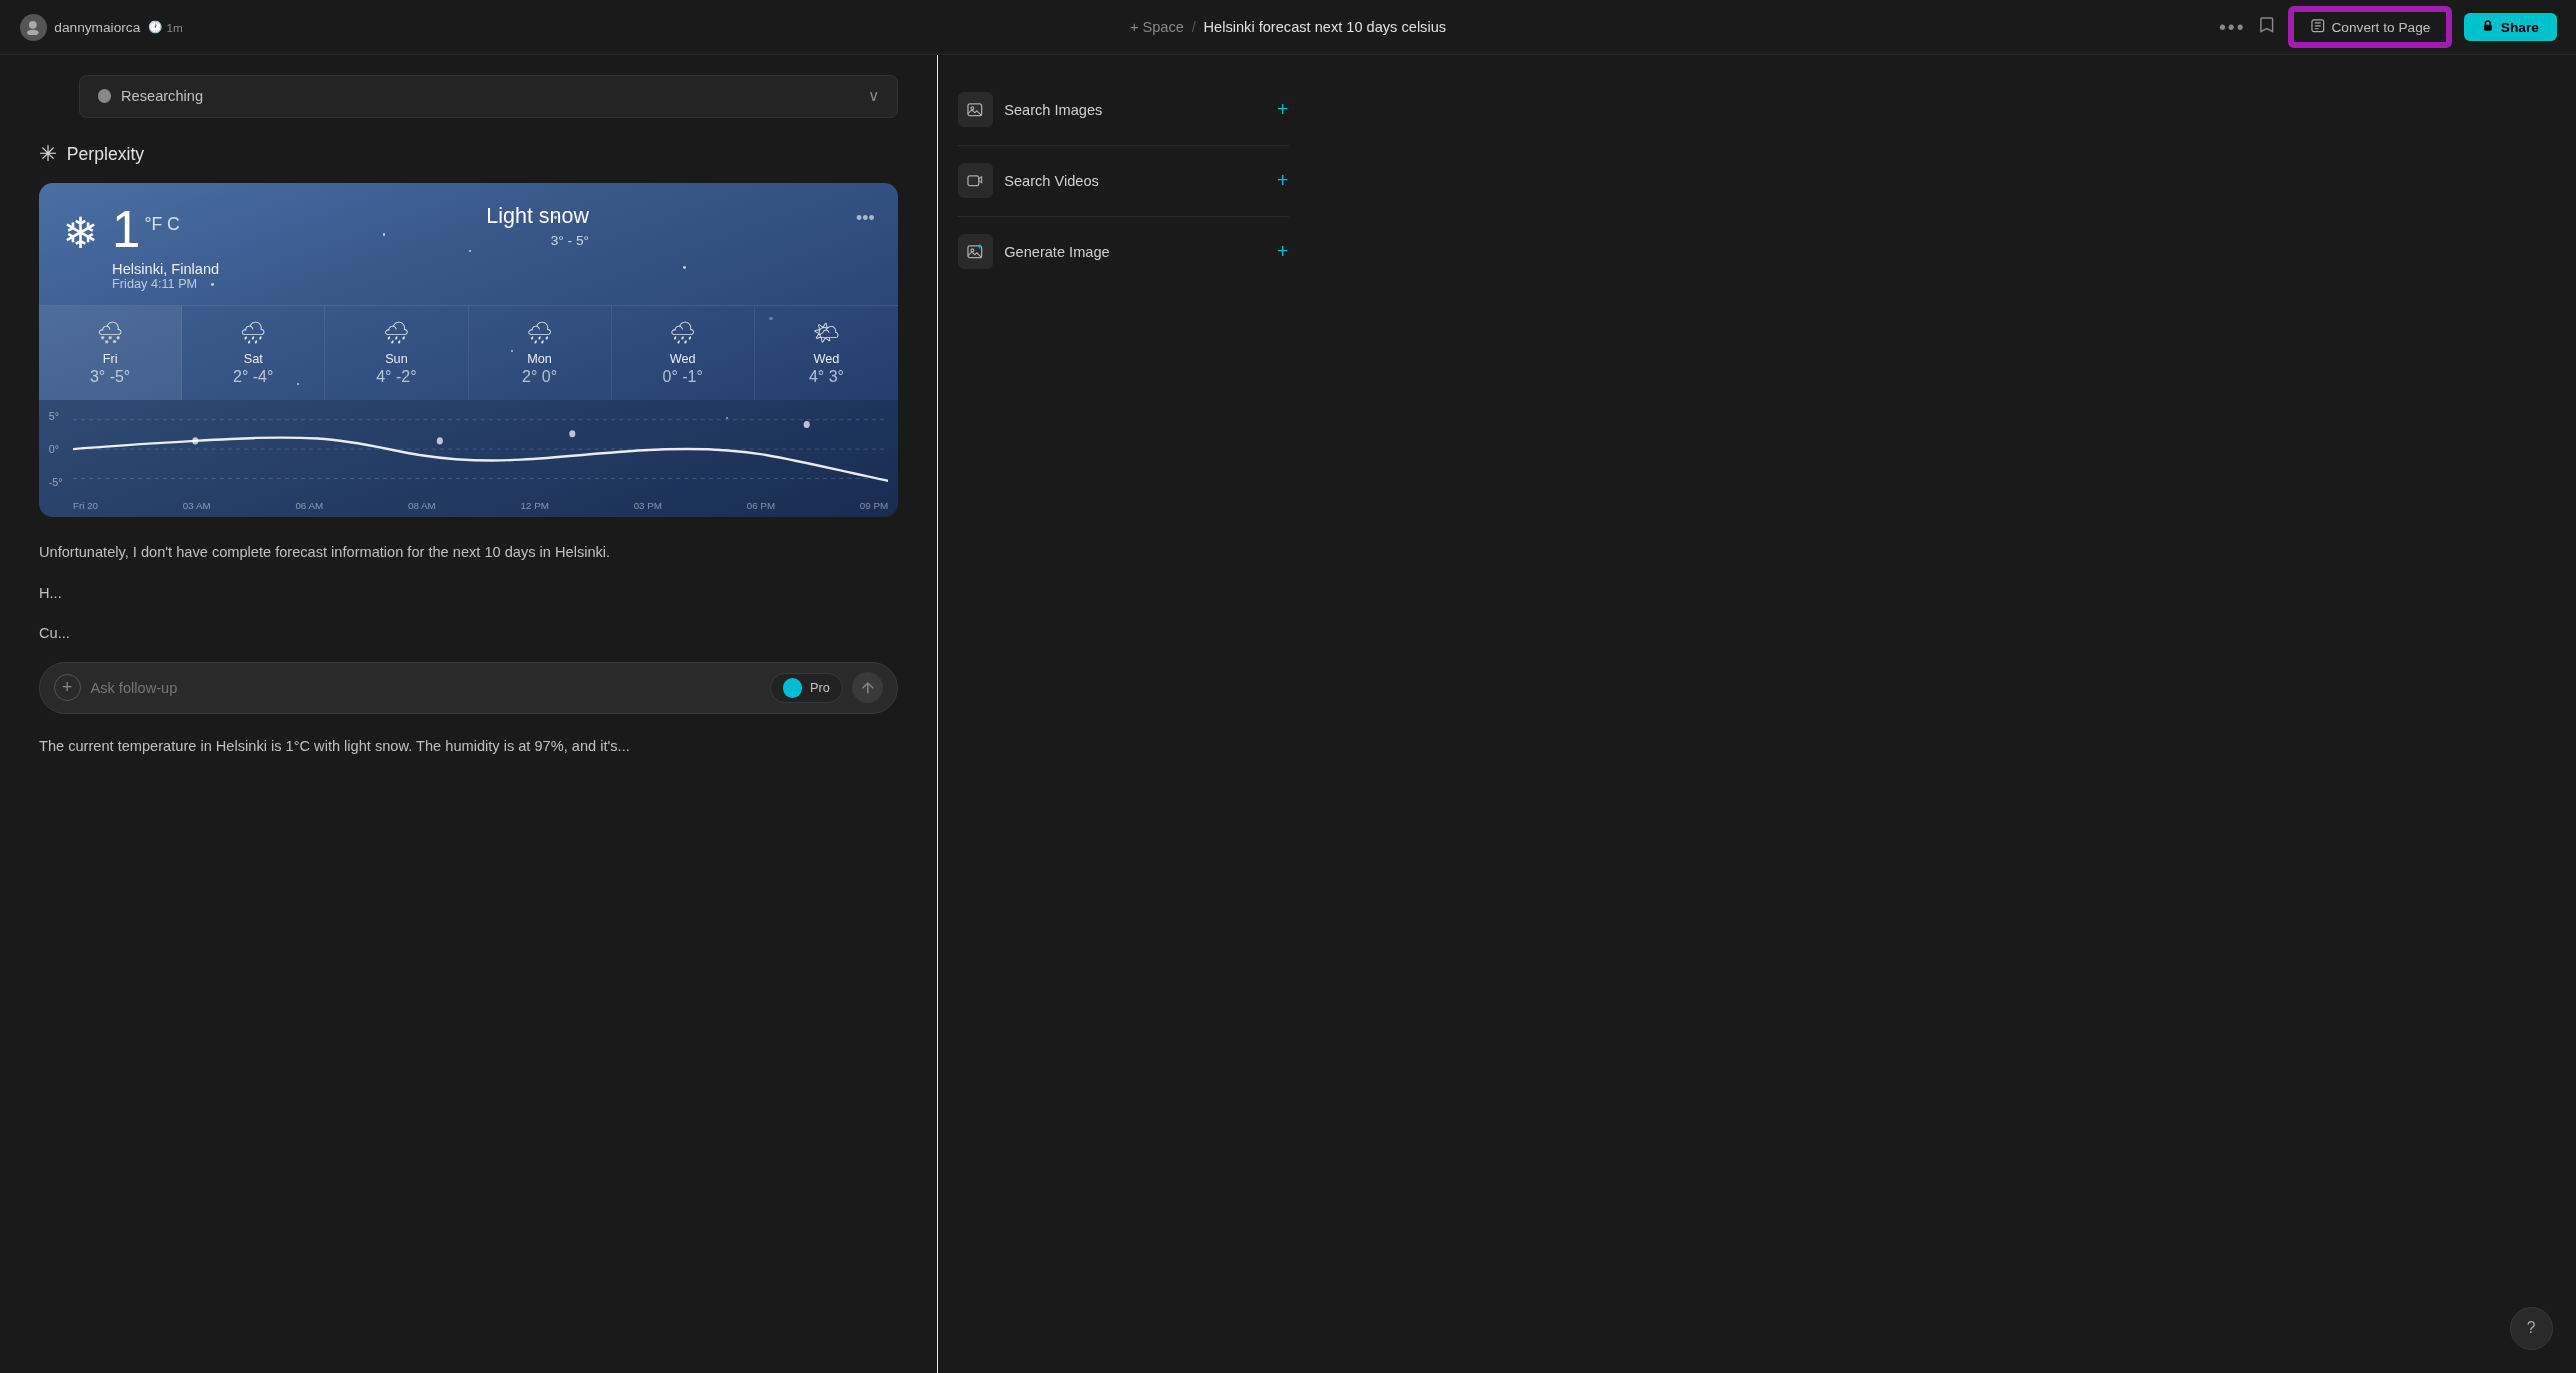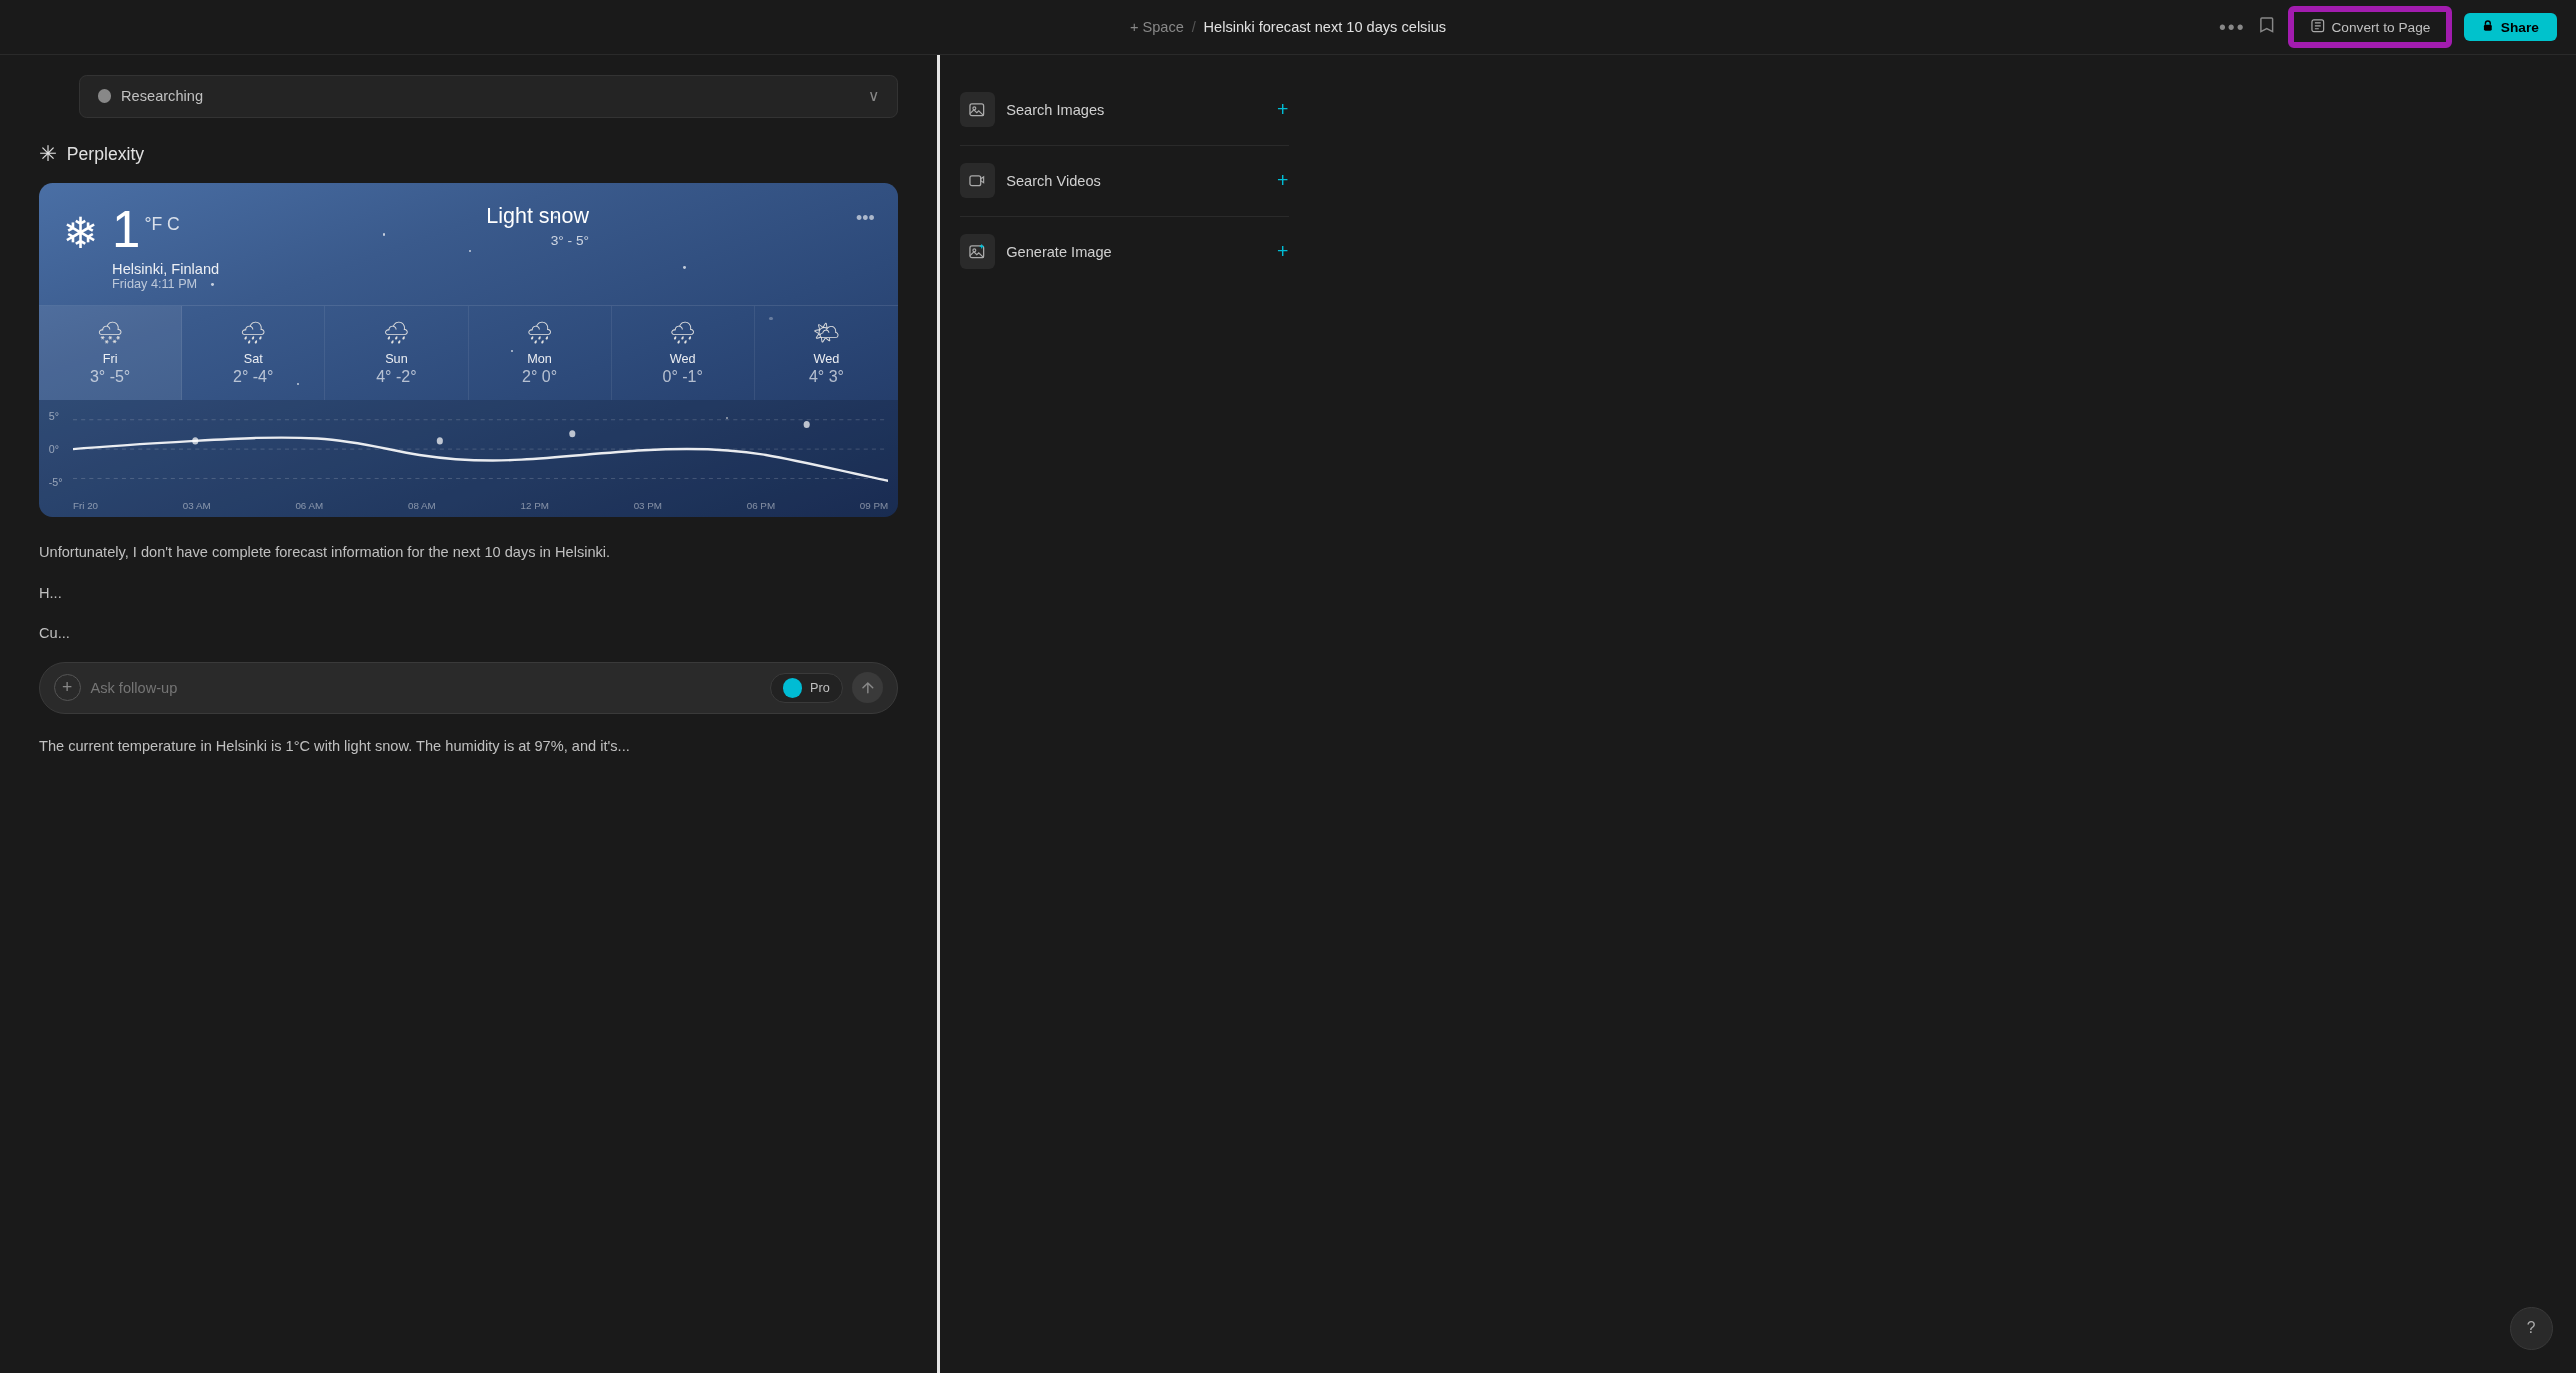--- a/index.html
+++ b/index.html
@@ -388,21 +388,21 @@
       align-items: center;
       justify-content: center;
       color: #888;
       cursor: pointer;
     }
 
     
     .right-sidebar {
       width: 371px;
       padding: 19.5px;
-      border-left: 3px solid #e5e5e5;
+      border-left: 1px solid #e5e5e5;
     }
     .sidebar-item {
       display: flex;
       align-items: center;
       justify-content: space-between;
       padding: 17.6px 0;
       border-bottom: 1px solid #2a2a2a;
       cursor: pointer;
     }
     .sidebar-item-left {
@@ -447,20 +447,33 @@
       justify-content: center;
       color: #aaa;
       font-size: 15.6px;
       cursor: pointer;
     }
   </style>
 </head>
 <body>
 
 <div class="top-nav">
+  <div class="nav-left">
+    <div class="user-avatar">
+      <svg width="15.6" height="15.6" viewBox="0 0 16 16" fill="none">
+        <circle cx="8" cy="6" r="4" fill="#aaa"></circle>
+        <ellipse cx="8" cy="14" rx="6" ry="3" fill="#aaa"></ellipse>
+      </svg>
+    </div>
+    <span class="user-name">dannymaiorca</span>
+    <div class="time-badge">
+      <span>🕐</span>
+      <span>1m</span>
+    </div>
+  </div>
   <div class="nav-center">
     <span class="nav-space">+ Space</span>
     <span class="nav-separator">/</span>
     <span class="nav-title">Helsinki forecast next 10 days celsius</span>
   </div>
   <div class="nav-right">
     <span class="nav-dots">•••</span>
     <span class="nav-bookmark">
       <svg width="19.5" height="19.5" viewBox="0 0 20 20" fill="none">
         <path d="M5 3h10a1 1 0 0 1 1 1v13l-6-3-6 3V4a1 1 0 0 1 1-1z" stroke="#888" stroke-width="1.5" fill="none"></path>

